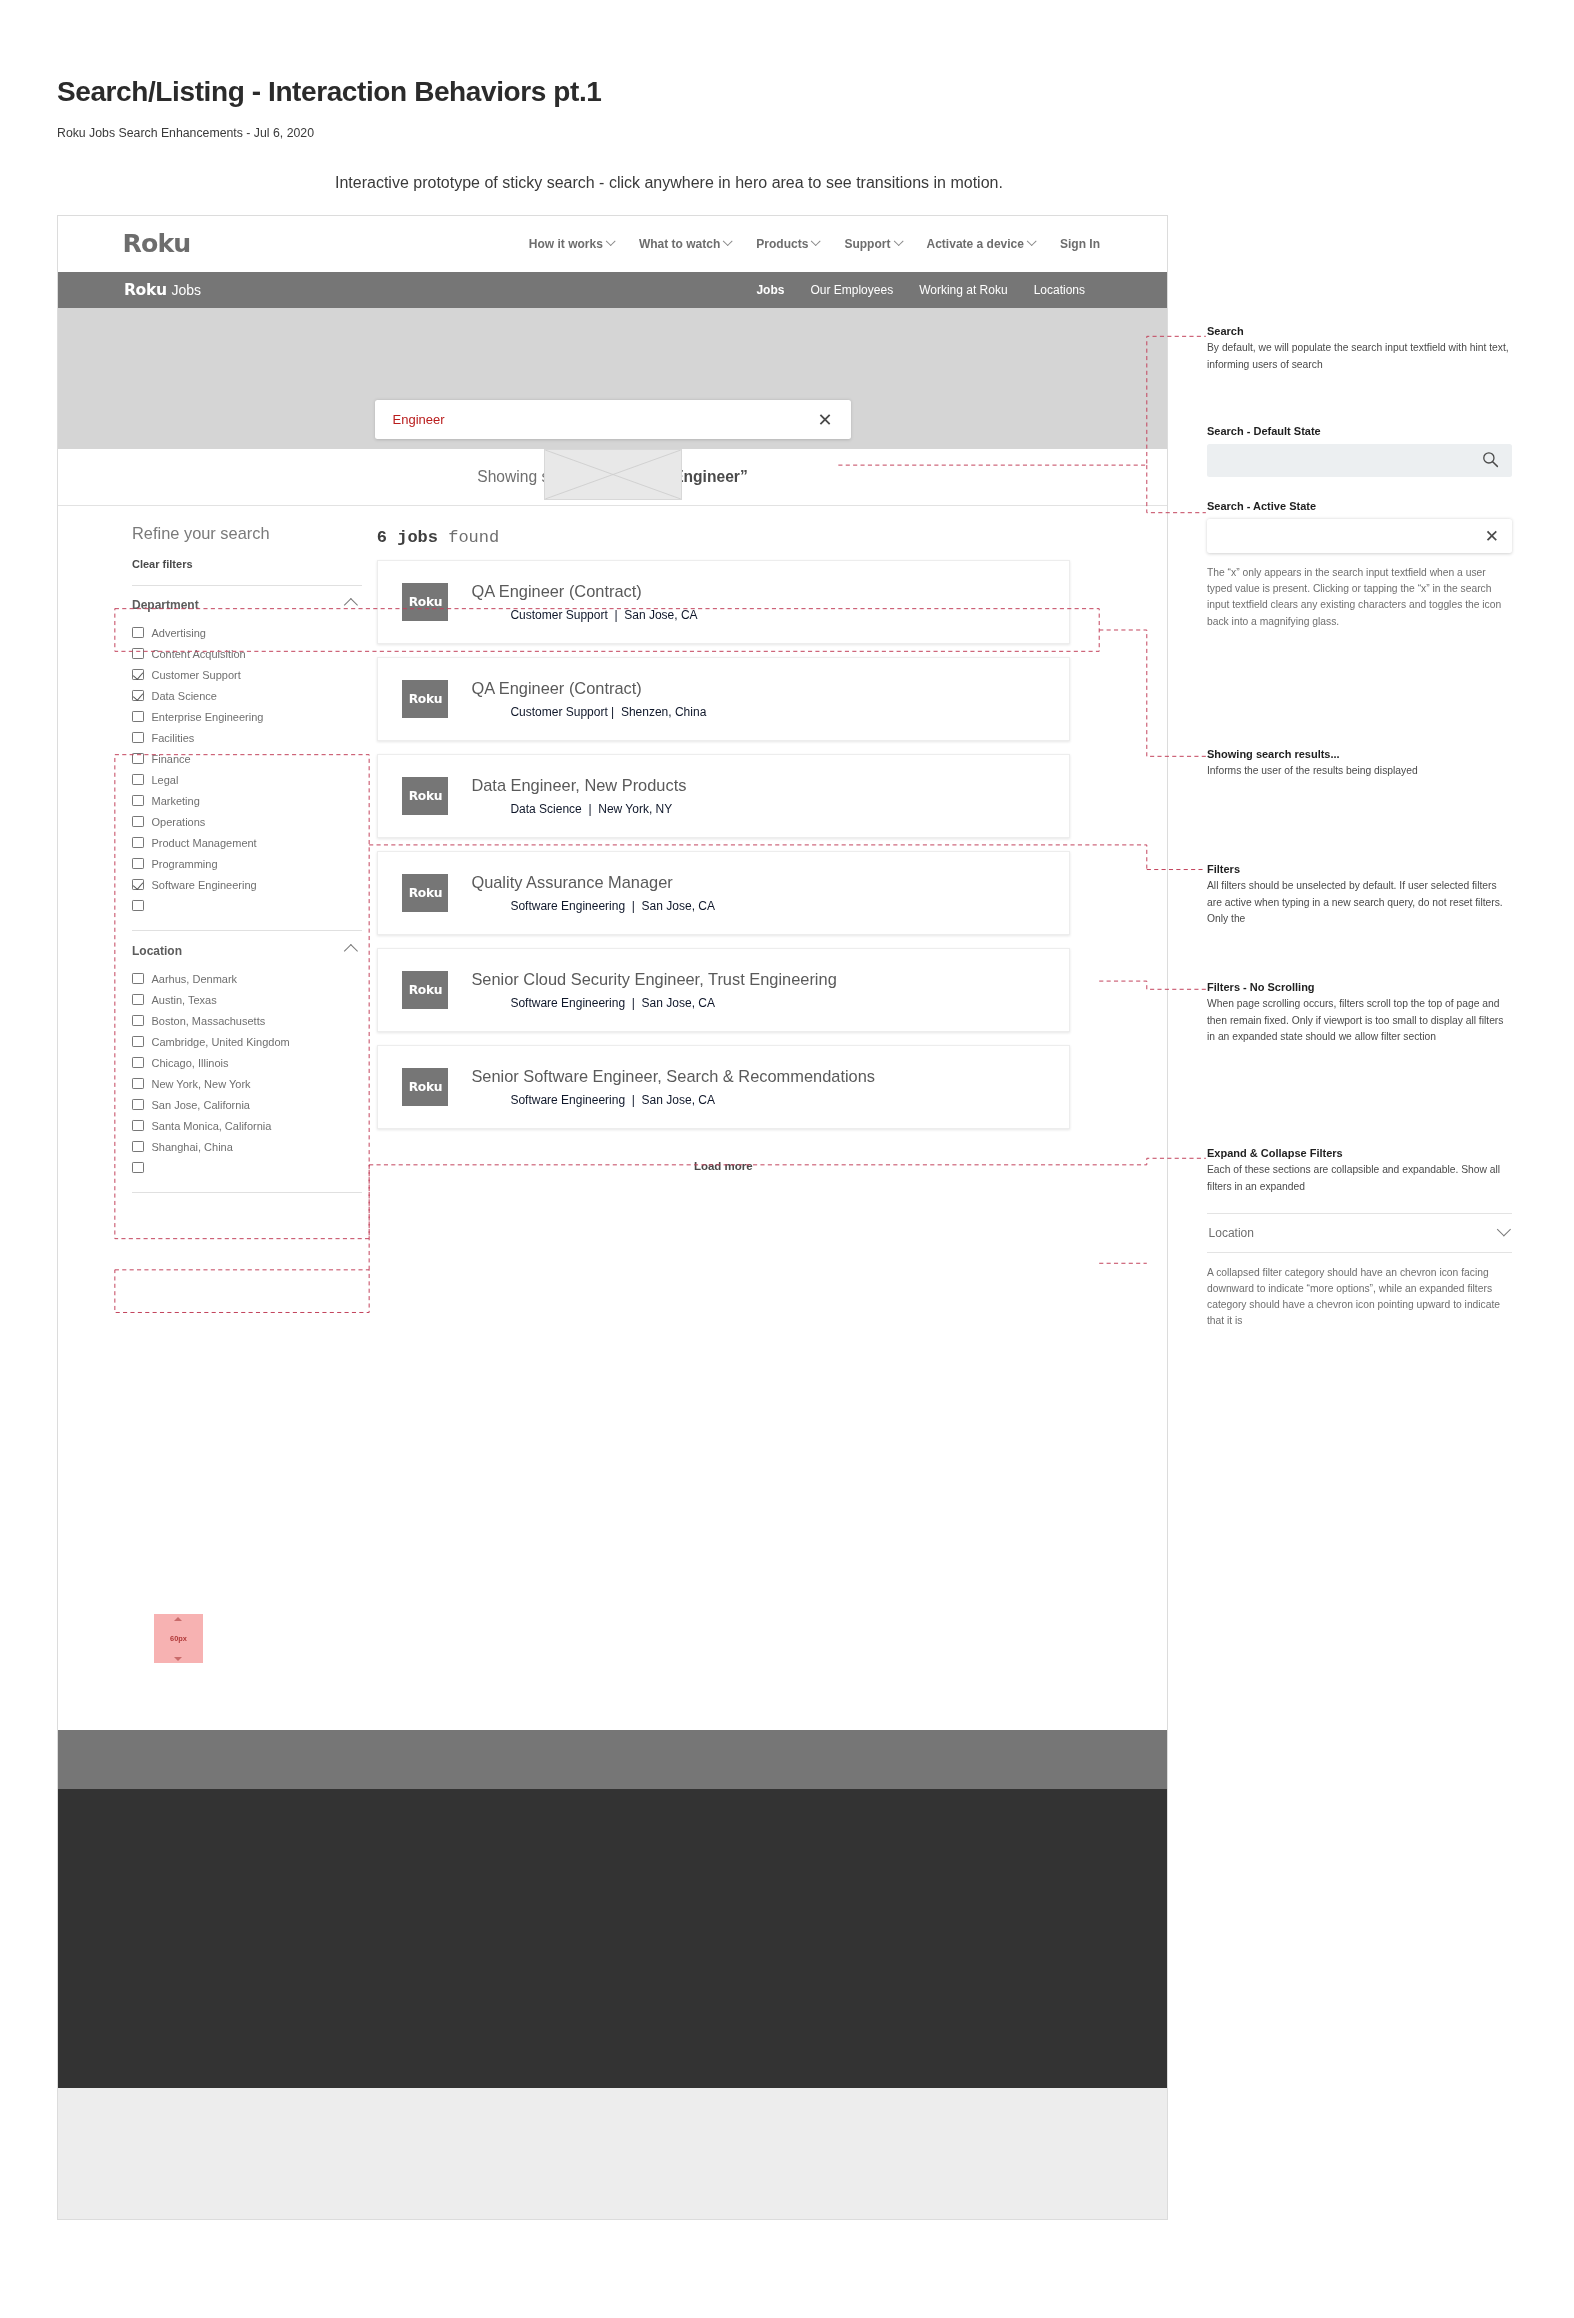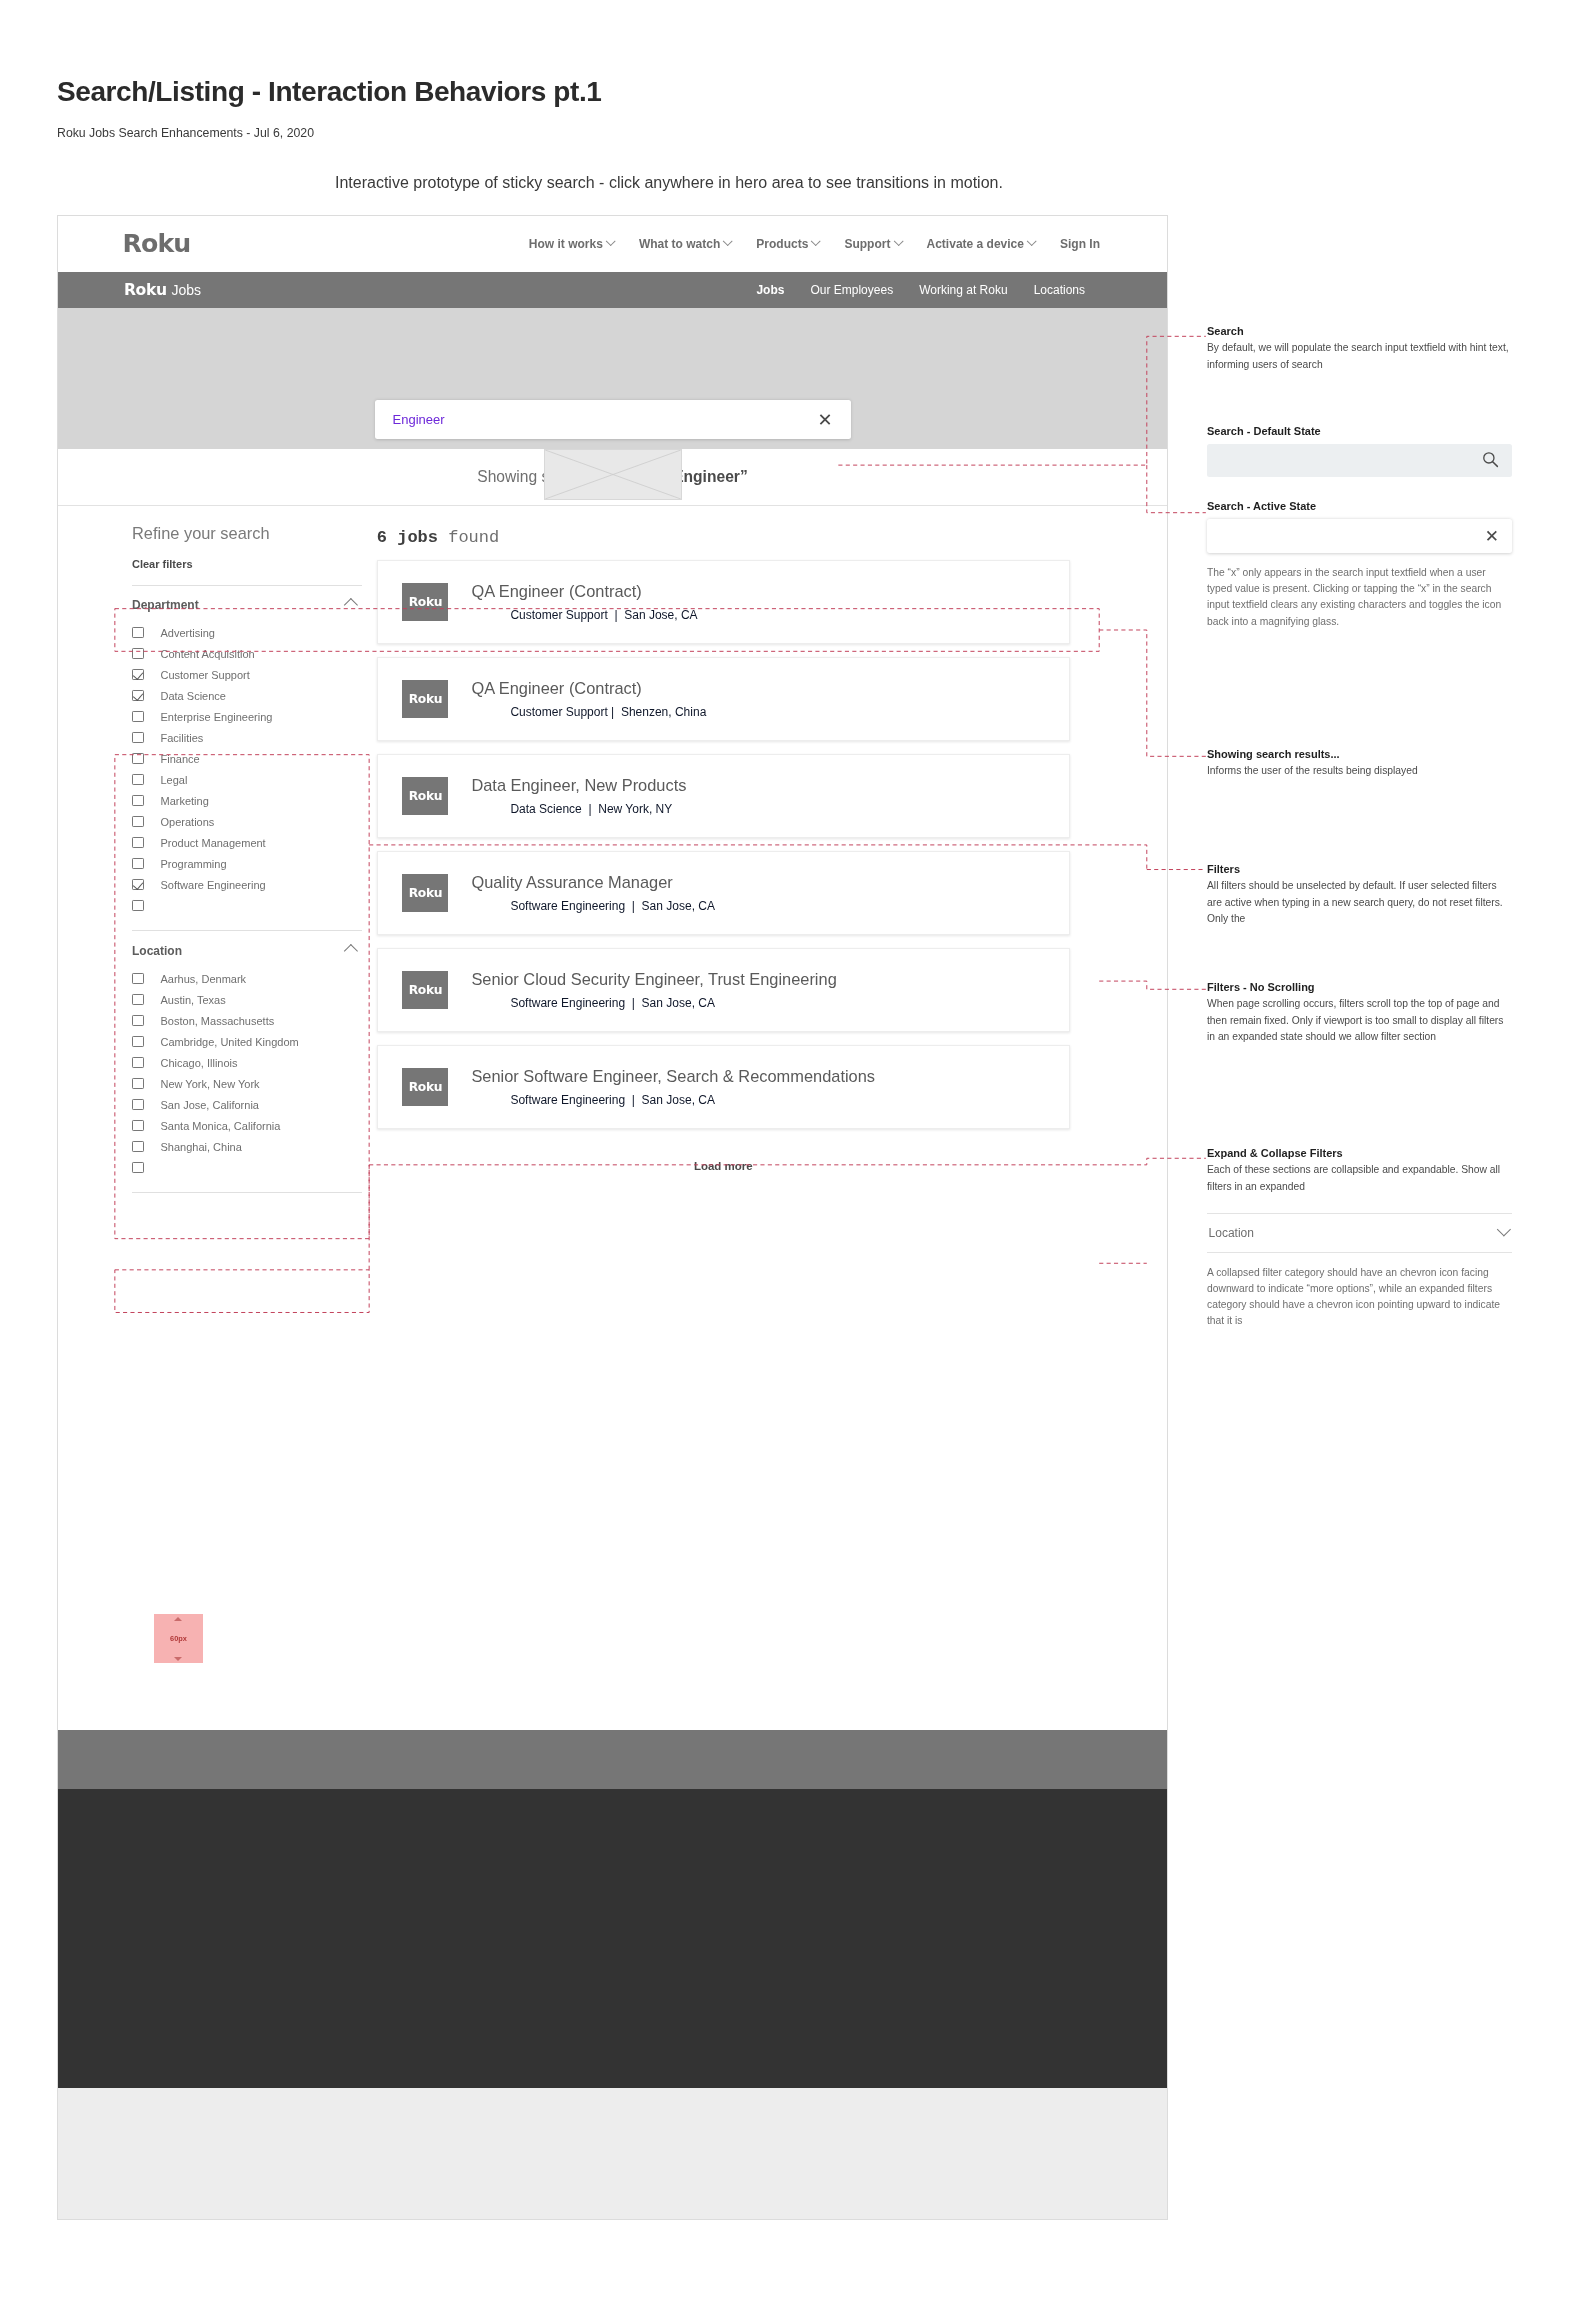--- a/index.html
+++ b/index.html
@@ -74,21 +74,21 @@
   .hero h1 {
     margin:0; padding-top:33px;
     font-size:33px; font-weight:bold; color:#6d6d6d; letter-spacing:-0.4px;
   }
   .searchbox {
     position:absolute; top:92px; left:50%; transform:translateX(-50%);
     width:476px; height:39px; background:#fff; border-radius:2.5px;
     box-shadow:0 0.8px 3.3px rgba(0,0,0,.16);
     display:flex; align-items:center; padding:0 18px;
   }
-  .searchbox .val { font-size:13px; color:#6d28d9; }
+  .searchbox .val { font-size:13px; color:#b91c1c; }
   .searchbox .xbtn { margin-left:auto; font-size:18px; color:#4a4a4a; line-height:1; }
   .hero-img {
     position:absolute; top:141px; left:50%; transform:translateX(-50%);
     width:138px; height:51px; background:#e8e8e8; border:0.8px solid #d8d8d8;
   }
   .hero-img svg { display:block; }
 
   
   .results-strip {
     height:57px; display:flex; align-items:center; justify-content:center;
@@ -102,21 +102,21 @@
   .sidebar { width:230px; margin-left:74px; }
   .sidebar h3 { margin:0 0 14.8px 0; font-size:16.4px; font-weight:400; color:#7a7a7a; }
   .clear-filters { font-size:11px; font-weight:bold; color:#4a4a4a; }
   .filter-rule { height:0.8px; background:#e0e0e0; margin:14.8px 0 0 0; }
   .filter-head {
     display:flex; align-items:center; justify-content:space-between;
     padding:13px 1.6px 9.8px 0;
   }
   .filter-head .ft { font-size:12px; font-weight:bold; color:#5c5c5c; }
   .chev-up { width:9.8px; height:9.8px; border-left:1.3px solid #7a7a7a; border-top:1.3px solid #7a7a7a; transform:rotate(45deg); margin-right:4.9px;}
-  .chk-row { display:flex; align-items:center; gap:17px; padding:4.5px 0; }
+  .chk-row { display:flex; align-items:center; gap:8px; padding:4.5px 0; }
   .chk {
     width:11.5px; height:11.5px; border:1.1px solid #777; border-radius:1.2px;
     flex:0 0 auto; position:relative; background:#fff;
   }
   .chk.on::after {
     content:""; position:absolute; left:2.1px; top:0px;
     width:4.9px; height:8.2px; border-right:1.5px solid #555; border-bottom:1.5px solid #555;
     transform:rotate(40deg);
   }
   .chk-row .lbl { font-size:11px; color:#6f6f6f; }

